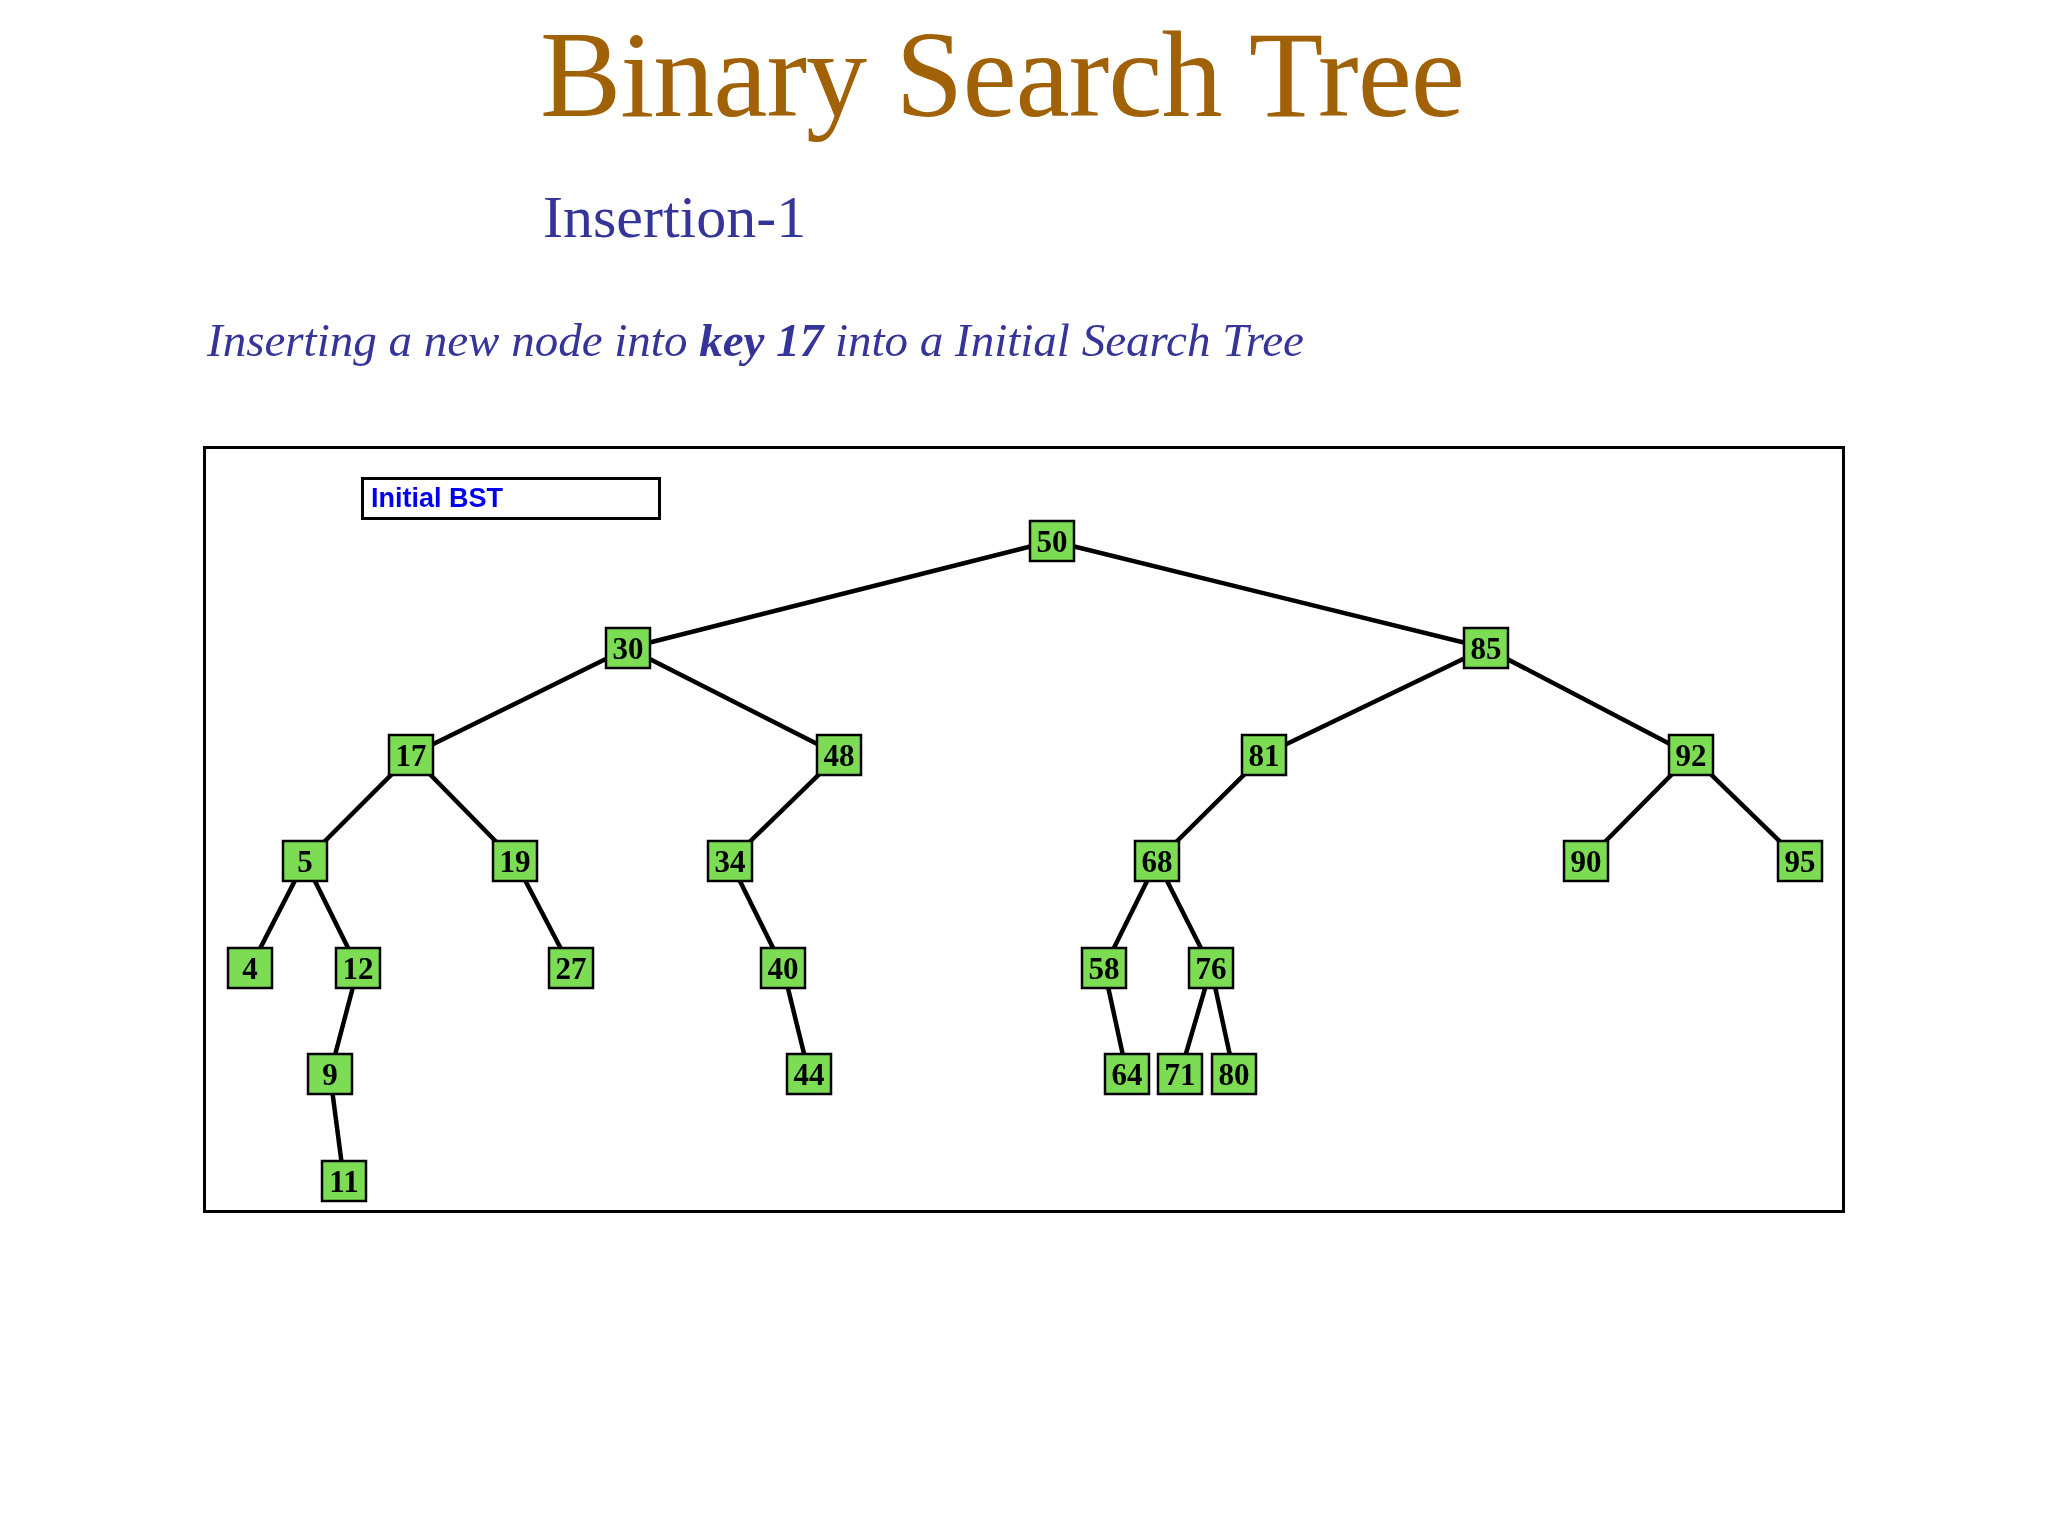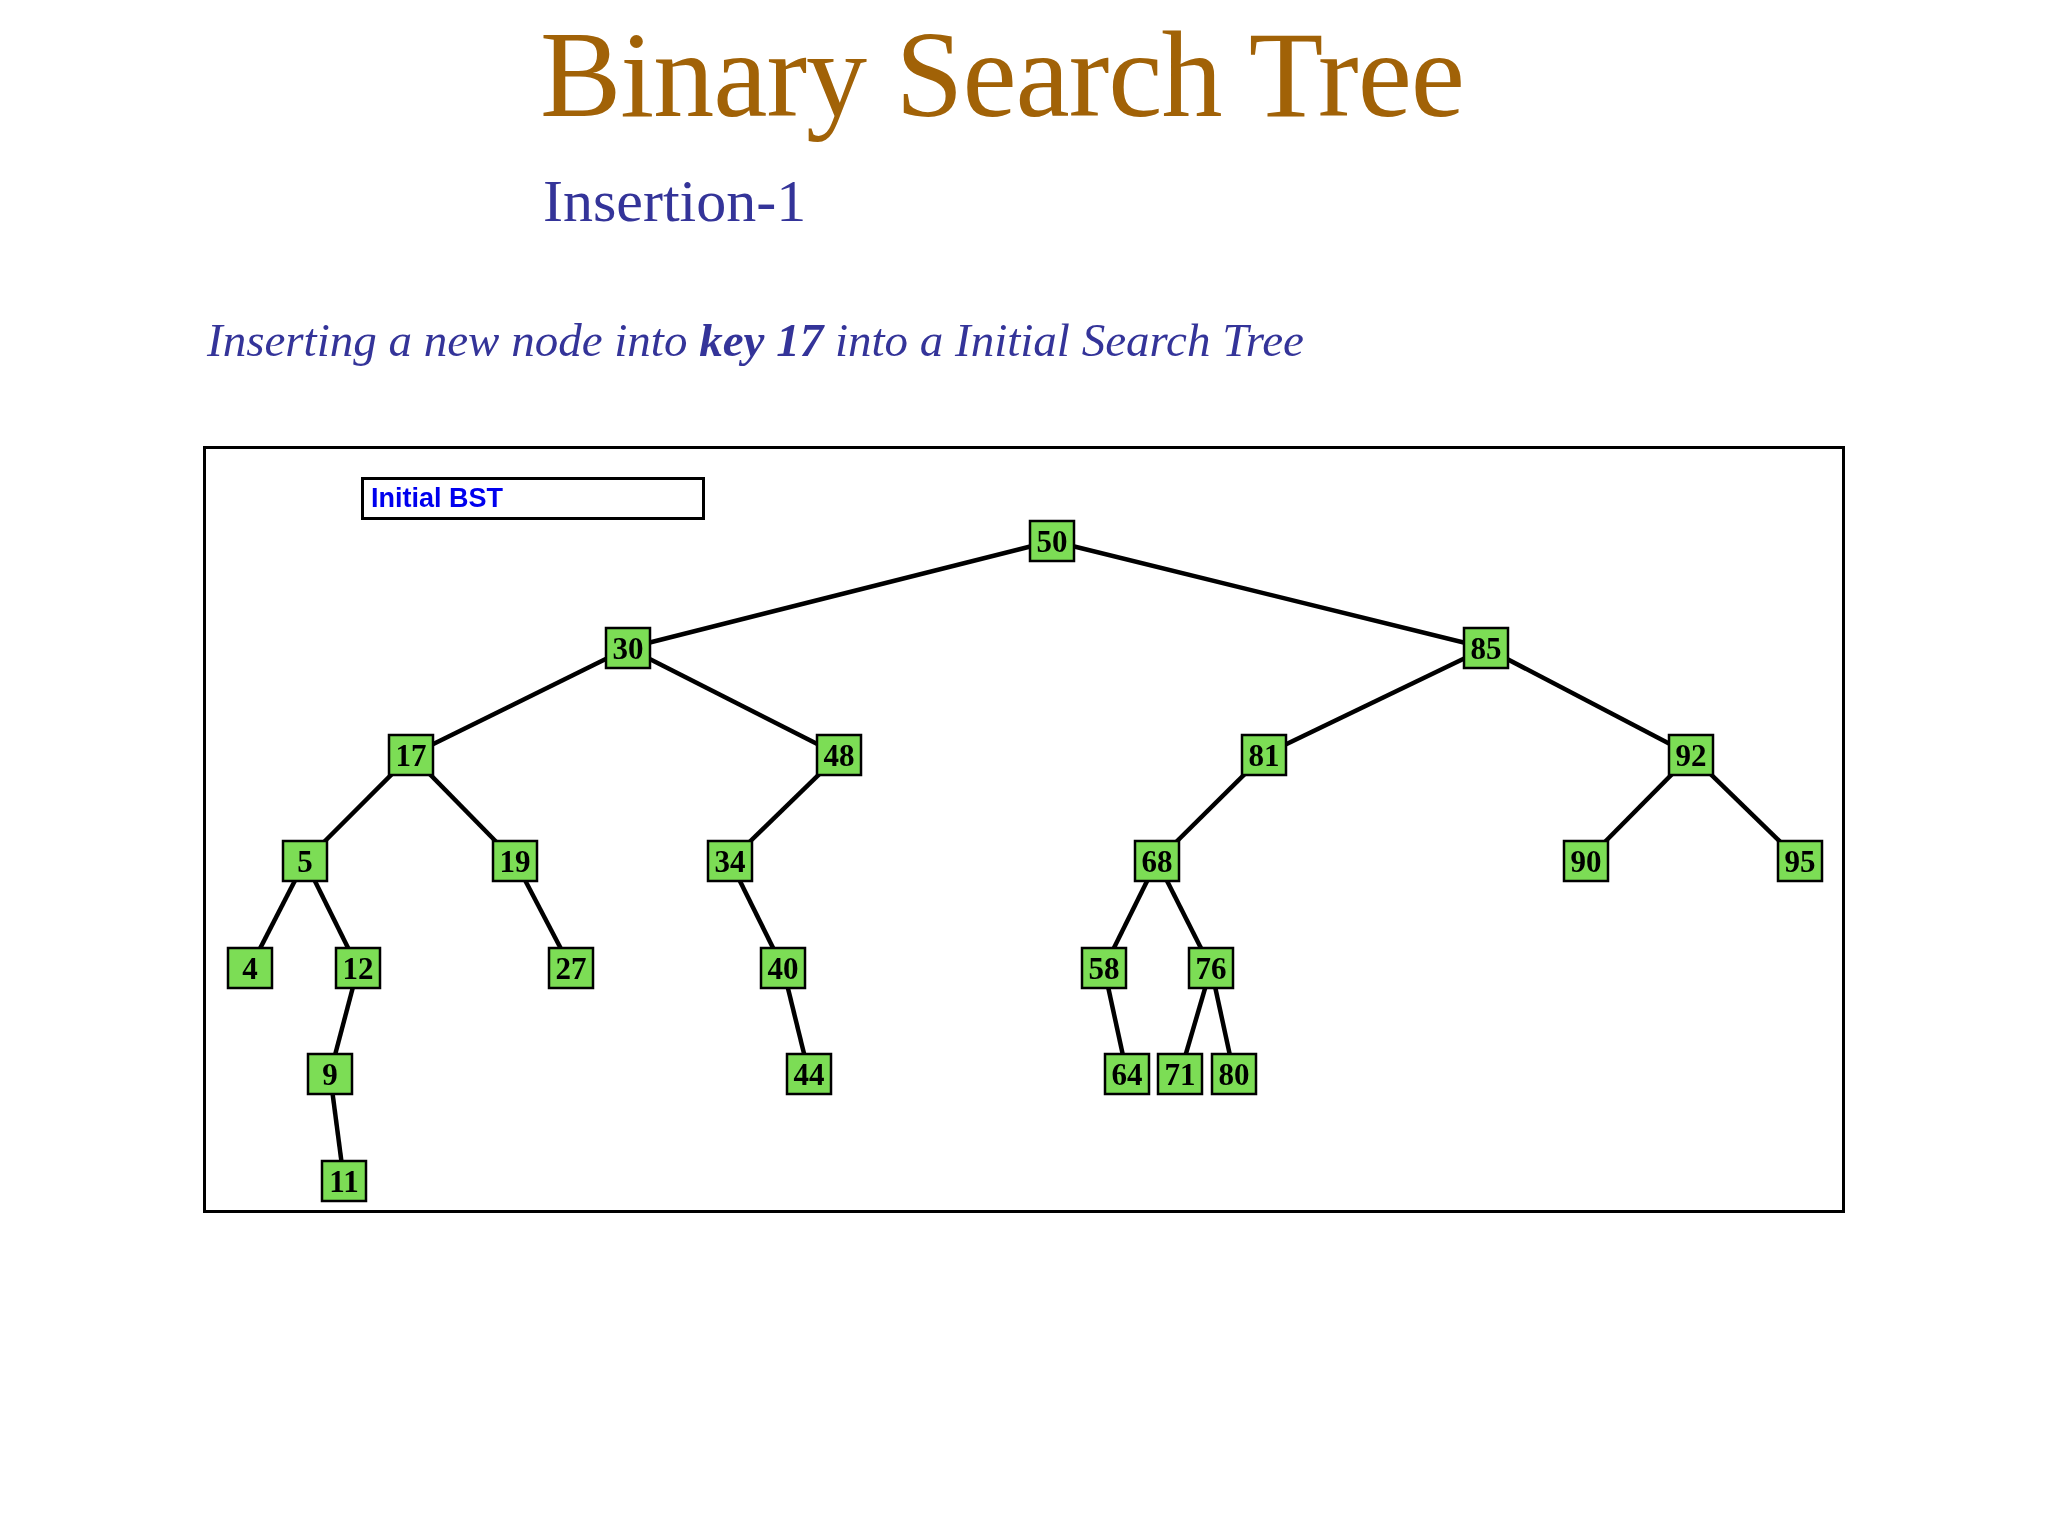--- a/index.html
+++ b/index.html
@@ -5,39 +5,39 @@
   * { margin: 0; padding: 0; box-sizing: border-box; }
   html, body { width: 2048px; height: 1536px; background: #ffffff; overflow: hidden; }
   body { font-family: "Liberation Serif", serif; position: relative; }
 
   .title {
     position: absolute; left: 540px; top: 8px;
     font-size: 122px; font-weight: 400; color: #a16207;
     letter-spacing: -1px; line-height: 1.1; white-space: nowrap;
   }
   .subtitle {
-    position: absolute; left: 543px; top: 168px;
+    position: absolute; left: 543px; top: 184px;
     font-size: 60px; font-weight: 400; color: #343499;
     line-height: 1.1; white-space: nowrap;
   }
   .caption {
     position: absolute; left: 207px; top: 312px;
     font-size: 47px; font-style: italic; color: #343499;
     line-height: 1.2; white-space: nowrap;
   }
   .caption b { font-weight: bold; font-style: italic; }
 
   .diagram-box {
     position: absolute; left: 203px; top: 446px;
     width: 1642px; height: 767px;
     border: 3px solid #000000; background: #ffffff;
   }
   .diagram-label {
     position: absolute; left: 155px; top: 28px;
-    width: 344px; height: 43px;
+    width: 300px; height: 43px;
     border: 3px solid #000000; background: #ffffff;
     font-family: "Liberation Sans", sans-serif;
     font-size: 27px; font-weight: bold; color: #0000EE;
     line-height: 37px; padding-left: 7px;
     white-space: nowrap;
   }
   svg.tree { position: absolute; left: 0; top: 0; }
   .tree-edge { stroke: #000000; stroke-width: 4.5; }
   .tree-node-rect { fill: #7CDD55; stroke: #000000; stroke-width: 2.5; }
   .tree-node-text {

